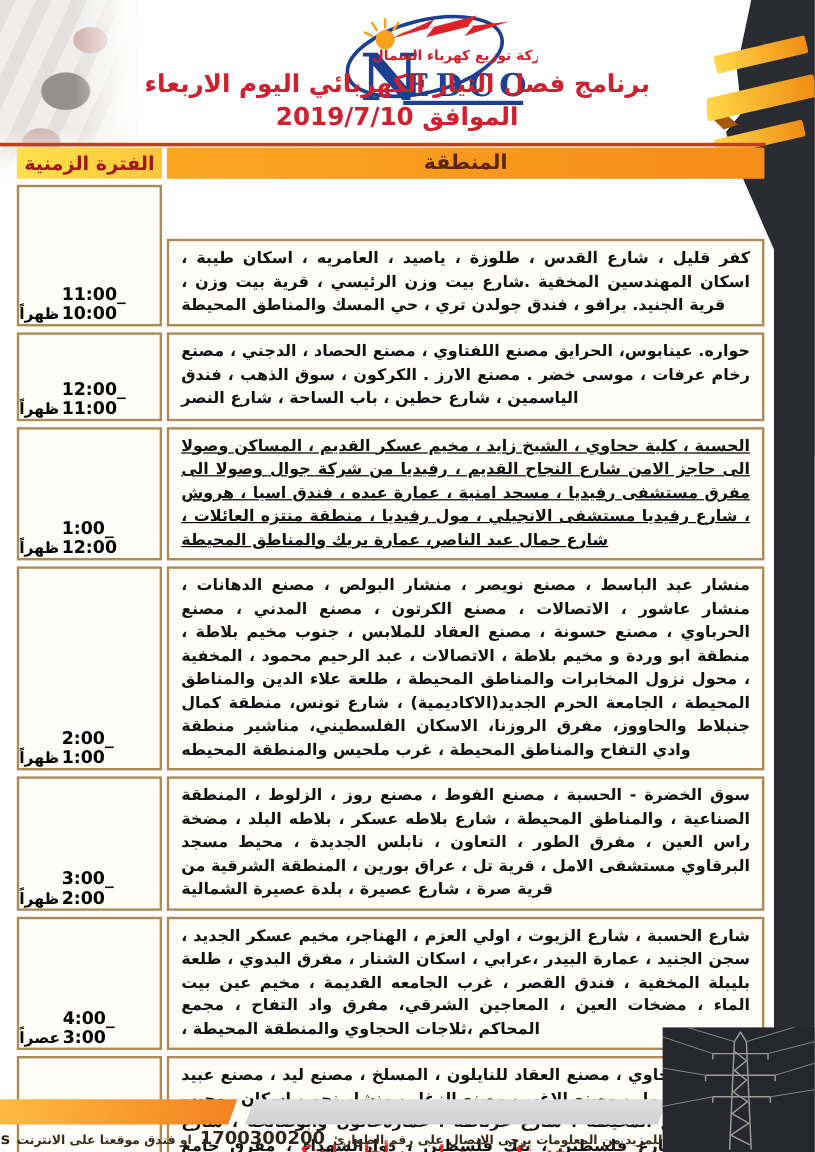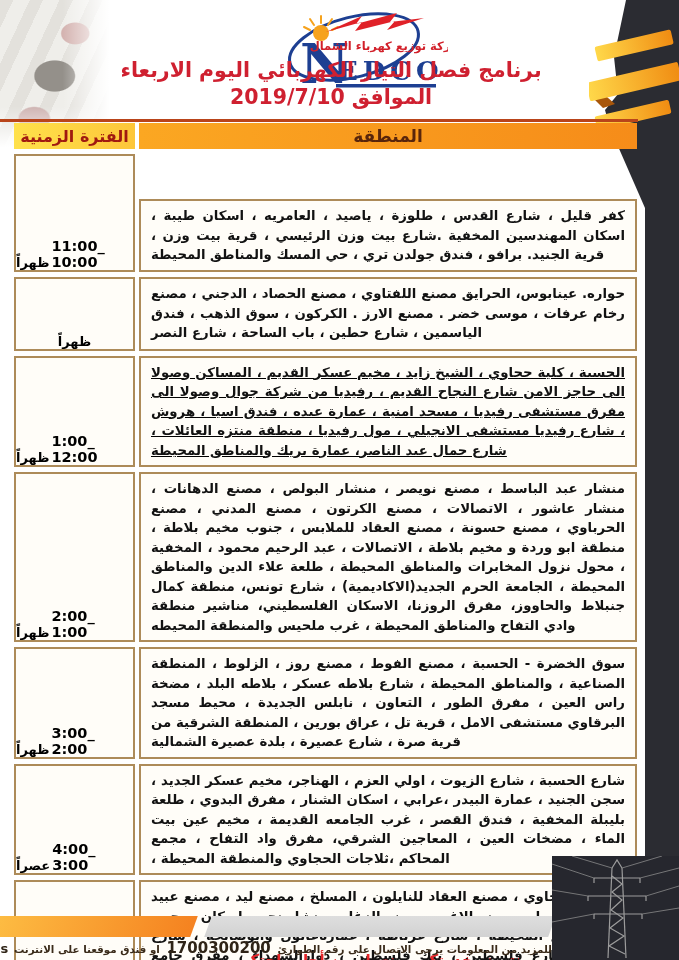--- a/index.html
+++ b/index.html
@@ -128,20 +128,21 @@
 
 <div class="cell time-cell">
       <span class="period">ظهراً</span>
       <span class="range">11:00_ 10:00</span>
     </div>
     <div class="cell region-cell" style="min-height: 62px; margin-top: 45px;">
       <p class="region-text">كفر قليل ، شارع القدس ، طلوزة ، ياصيد ، العامريه ، اسكان طيبة ، اسكان المهندسين المخفية .شارع بيت وزن الرئيسي ، قرية بيت وزن ، قرية الجنيد. برافو ، فندق جولدن تري ، حي المسك والمناطق المحيطة</p>
     </div>
     <div class="cell time-cell">
       <span class="period">ظهراً</span>
+      <span class="range">12:00_ 11:00</span>
     </div>
     <div class="cell region-cell" style="min-height: 74px;">
       <p class="region-text">حواره. عينابوس، الحرايق مصنع اللفتاوي ، مصنع الحصاد ، الدجني ، مصنع رخام عرفات ، موسى خضر . مصنع الارز . الكركون ، سوق الذهب ، فندق الياسمين ، شارع حطين ، باب الساحة ، شارع النصر</p>
     </div>
     <div class="cell time-cell">
       <span class="period">ظهراً</span>
       <span class="range">1:00_ 12:00</span>
     </div>
     <div class="cell region-cell" style="min-height: 88px; text-decoration: underline;">
       <p class="region-text">الحسبة ، كلية حجاوي ، الشيخ زايد ، مخيم عسكر القديم ، المساكن وصولا الى حاجز الامن شارع النجاح القديم ، رفيديا من شركة جوال وصولا الى مفرق مستشفى رفيديا ، مسجد امنية ، عمارة عبده ، فندق اسيا ، هروش ، شارع رفيديا مستشفى الانجيلي ، مول رفيديا ، منطقة منتزه العائلات ، شارع جمال عبد الناصر، عمارة بريك والمناطق المحيطة</p>

